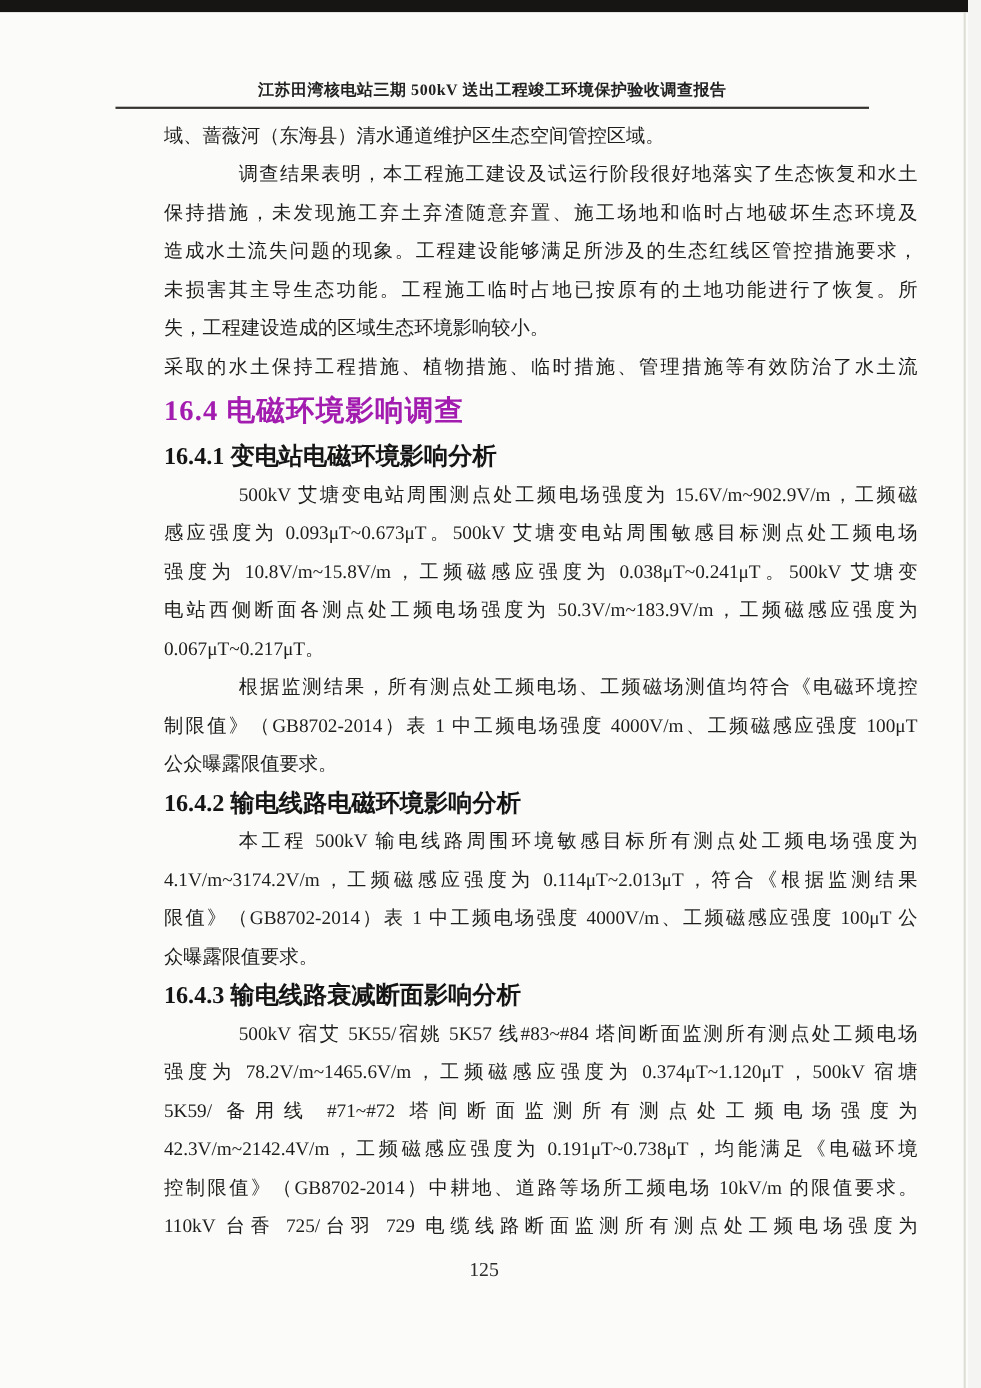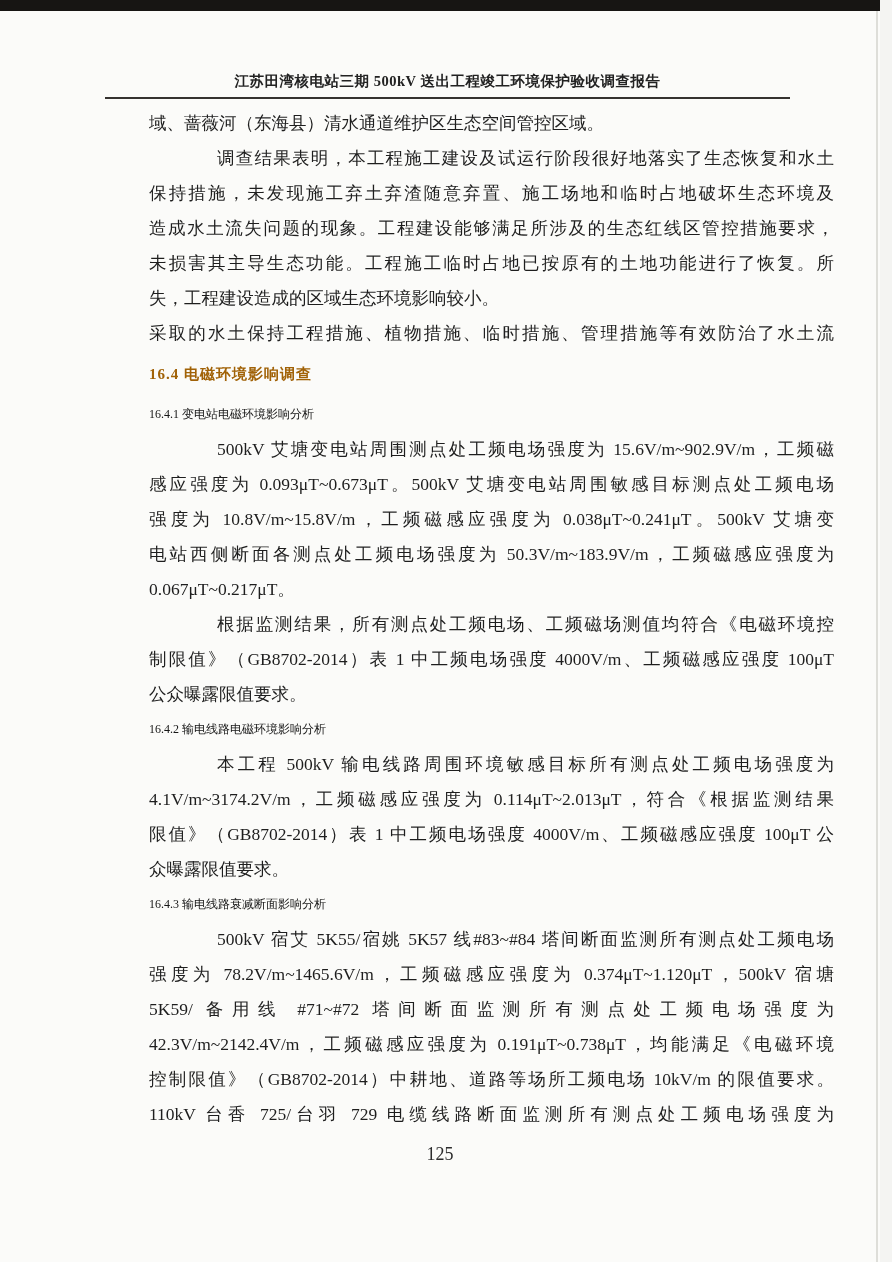--- a/index.html
+++ b/index.html
@@ -43,26 +43,26 @@
   .ln {
     font-size: 17.5px;
     line-height: 35px;
     text-align: justify;
     text-align-last: justify;
     color: #1e1e1e;
   }
   .ln.end { text-align-last: left; }
   .ln.ind { text-indent: 68px; }
   .sec-h1 {
-    font-size: 15px; font-weight: bold;
+    font-size: 26px; font-weight: bold;
     line-height: 42px; margin: 2px 0;
-    letter-spacing: 1px; color: #a16207;
+    letter-spacing: 1px; color: #a21caf;
   }
   .sec-h2 {
-    font-size: 12px; font-weight: normal;
+    font-size: 22px; font-weight: bold;
     line-height: 35px; margin: 0;
     color: #151515;
   }
   .footer {
     position: absolute; top: 1144px; left: 0; right: 0;
     text-align: center;
     font-size: 18px; color: #2c2c2c;
   }
 </style>
 </head>

